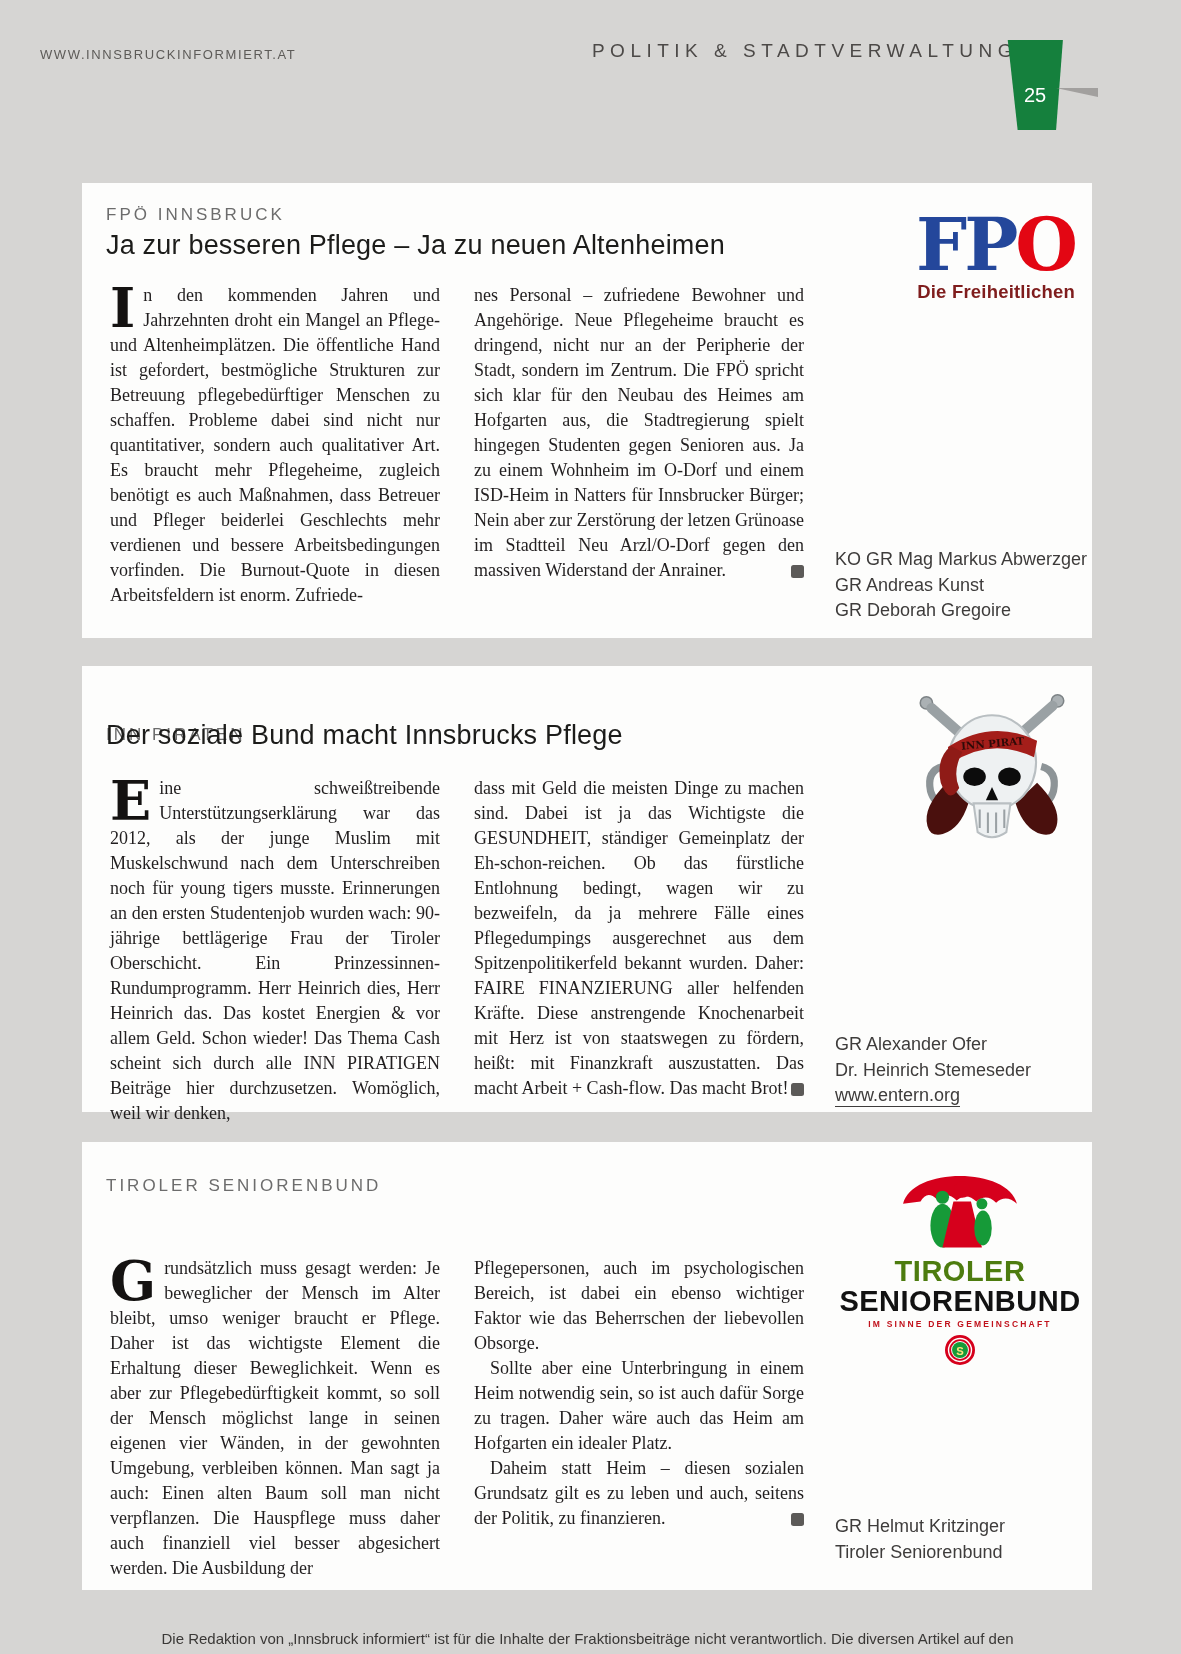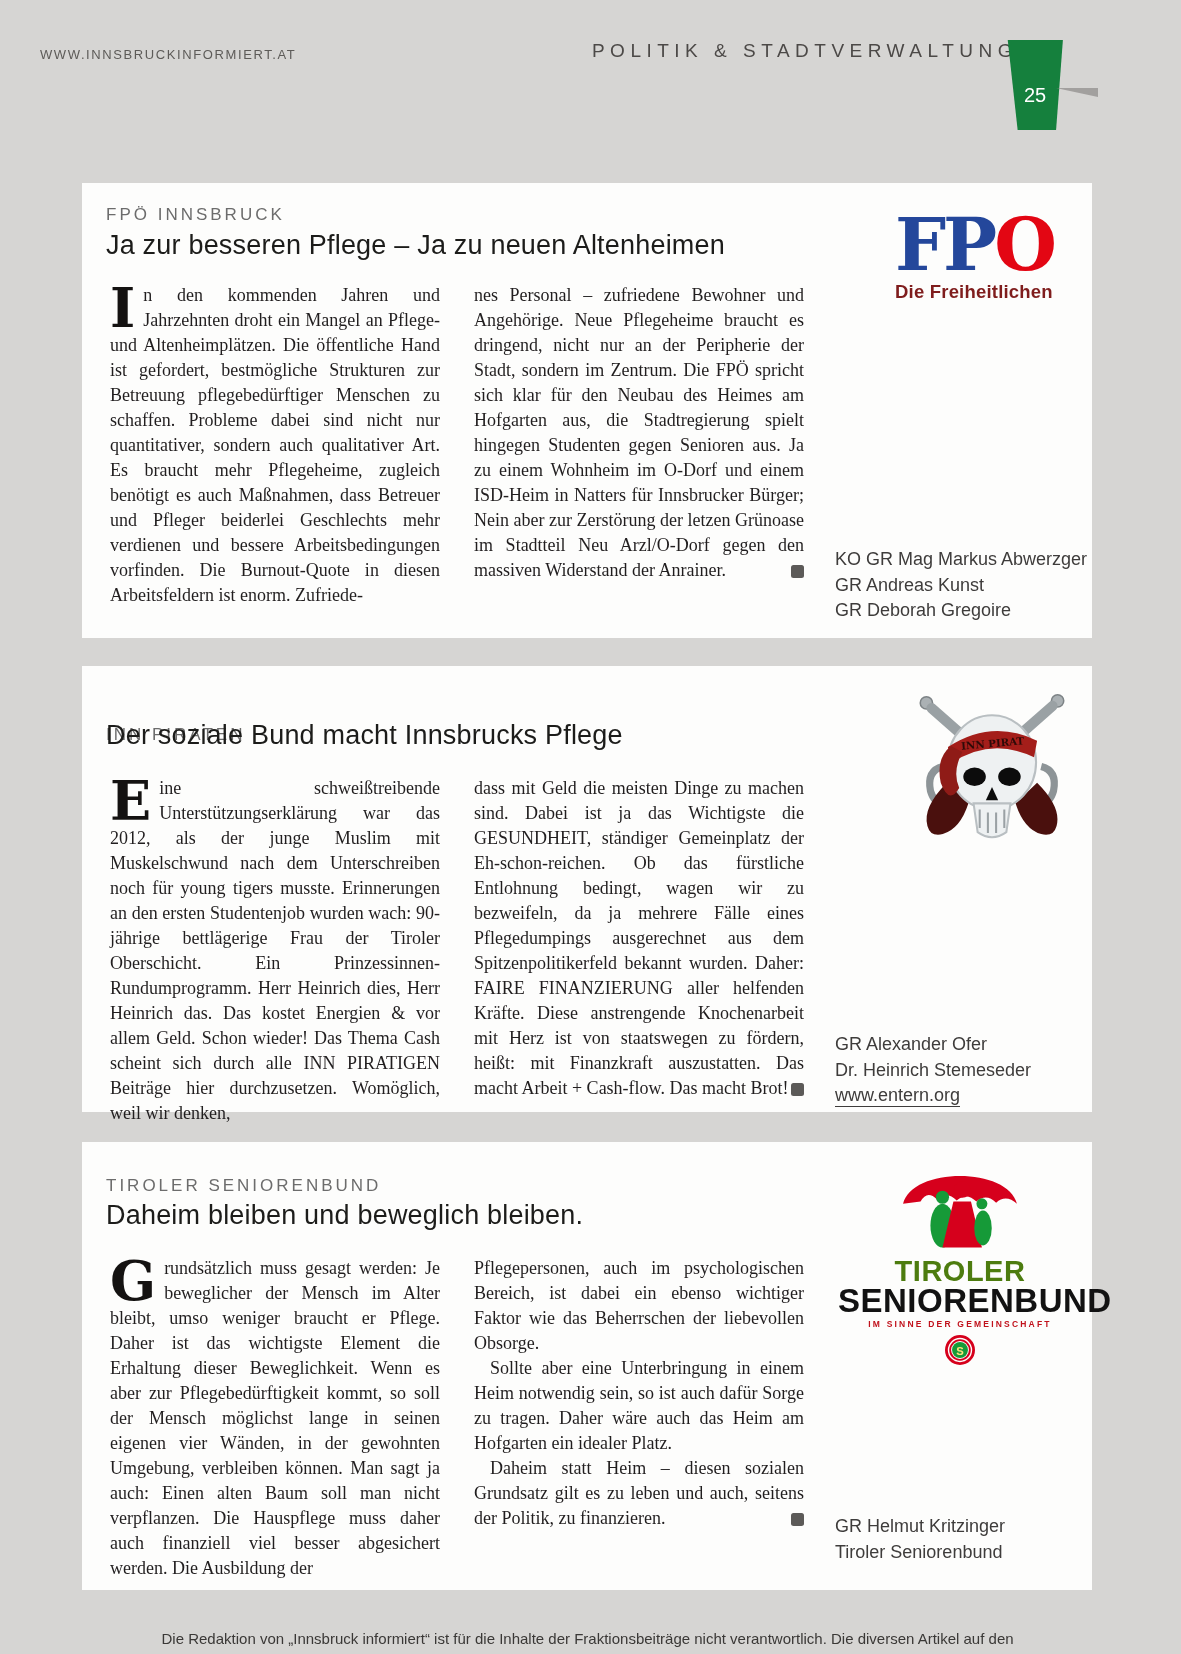--- a/index.html
+++ b/index.html
@@ -28,32 +28,32 @@
   .col p + p{text-indent:16px;}
   .col-1{left:28px;}
   .col-2{left:392px;}
   .dropcap{float:left;font-family:"DejaVu Serif",serif;font-weight:bold;font-size:54px;
        line-height:44px;padding-top:3px;margin-right:8px;color:#141211;}
   .endmark{position:absolute;right:0;bottom:5px;width:13px;height:13px;background:#5c5a58;
        border-radius:2.5px;}
   .credits{position:absolute;left:753px;font-size:18px;line-height:25.5px;color:#3e3c3b;}
   .credits .link{border-bottom:1.5px solid #3e3c3b;display:inline-block;line-height:22px;}
   
-  .fpo-logo{position:absolute;left:813px;top:28px;width:180px;text-align:left;}
+  .fpo-logo{position:absolute;left:813px;top:28px;width:180px;text-align:right;}
   .fpo-word{font-family:"DejaVu Serif",serif;font-weight:bold;font-size:72px;line-height:68px;
        letter-spacing:-3px;}
   .fpo-blue{color:#24479b;}
   .fpo-red{color:#e30613;}
   .fpo-sub{font-size:18.5px;font-weight:bold;color:#7f1d1d;margin-top:2px;letter-spacing:.2px;}
   
   .pirate-logo{position:absolute;left:828px;top:22px;width:164px;height:160px;}
   
   .senior-logo{position:absolute;left:756px;top:18px;width:244px;text-align:center;}
   .senior-line1{font-size:29px;font-weight:bold;color:#4d7c0f;letter-spacing:.5px;line-height:30px;}
-  .senior-line2{font-size:33px;font-weight:bold;color:#121212;letter-spacing:.5px;line-height:30px;text-align:center;}
+  .senior-line2{font-size:29px;font-weight:bold;color:#121212;letter-spacing:.5px;line-height:30px;text-align:center;}
   .senior-tag{font-size:8.5px;font-weight:bold;color:#c1121c;letter-spacing:2.2px;margin-top:3px;}
   .senior-emblem{margin-top:6px;}
   
   .footer{position:absolute;left:78px;top:1628px;width:1030px;display:flex;align-items:flex-end;}
   .footer-label{font-size:13.5px;letter-spacing:2.5px;color:#55524e;flex:0 0 auto;
        padding-top:1.5px;}
   .footer-text{font-size:15px;line-height:21px;color:#3a3836;margin-left:2px;width:975px;}
 </style>
 </head>
 <body>
@@ -127,21 +127,20 @@
 
     <div class="credits" style="top:366px;">
       <div>GR Alexander Ofer</div>
       <div>Dr. Heinrich Stemeseder</div>
       <div class="link">www.entern.org</div>
     </div>
   </div>
 
   <div class="card card3">
     <div class="kicker" style="top:34px;">TIROLER SENIORENBUND</div>
-    <div class="headline" style="top:58px;">Daheim bleiben und beweglich bleiben.</div>
 
     <div class="col col-1" style="top:114px;">
       <span class="dropcap">G</span><p style="display:inline;">rundsätzlich muss gesagt werden: Je beweglicher der Mensch im Alter bleibt, umso weniger braucht er Pflege. Daher ist das wichtigste Element die Erhaltung dieser Beweglichkeit. Wenn es aber zur Pflegebedürftigkeit kommt, so soll der Mensch möglichst lange in seinen eigenen vier Wänden, in der gewohnten Umgebung, verbleiben können. Man sagt ja auch: Einen alten Baum soll man nicht verpflanzen. Die Hauspflege muss daher auch finanziell viel besser abgesichert werden. Die Ausbildung der</p>
     </div>
     <div class="col col-2" style="top:114px;">
       <p>Pflegepersonen, auch im psychologischen Bereich, ist dabei ein ebenso wichtiger Faktor wie das Beherrschen der liebevollen Obsorge.</p>
       <p>Sollte aber eine Unterbringung in einem Heim notwendig sein, so ist auch dafür Sorge zu tragen. Daher wäre auch das Heim am Hofgarten ein idealer Platz.</p>
       <p>Daheim statt Heim – diesen sozialen Grundsatz gilt es zu leben und auch, seitens der Politik, zu finanzieren.</p>
       <div class="endmark"></div>
     </div>

